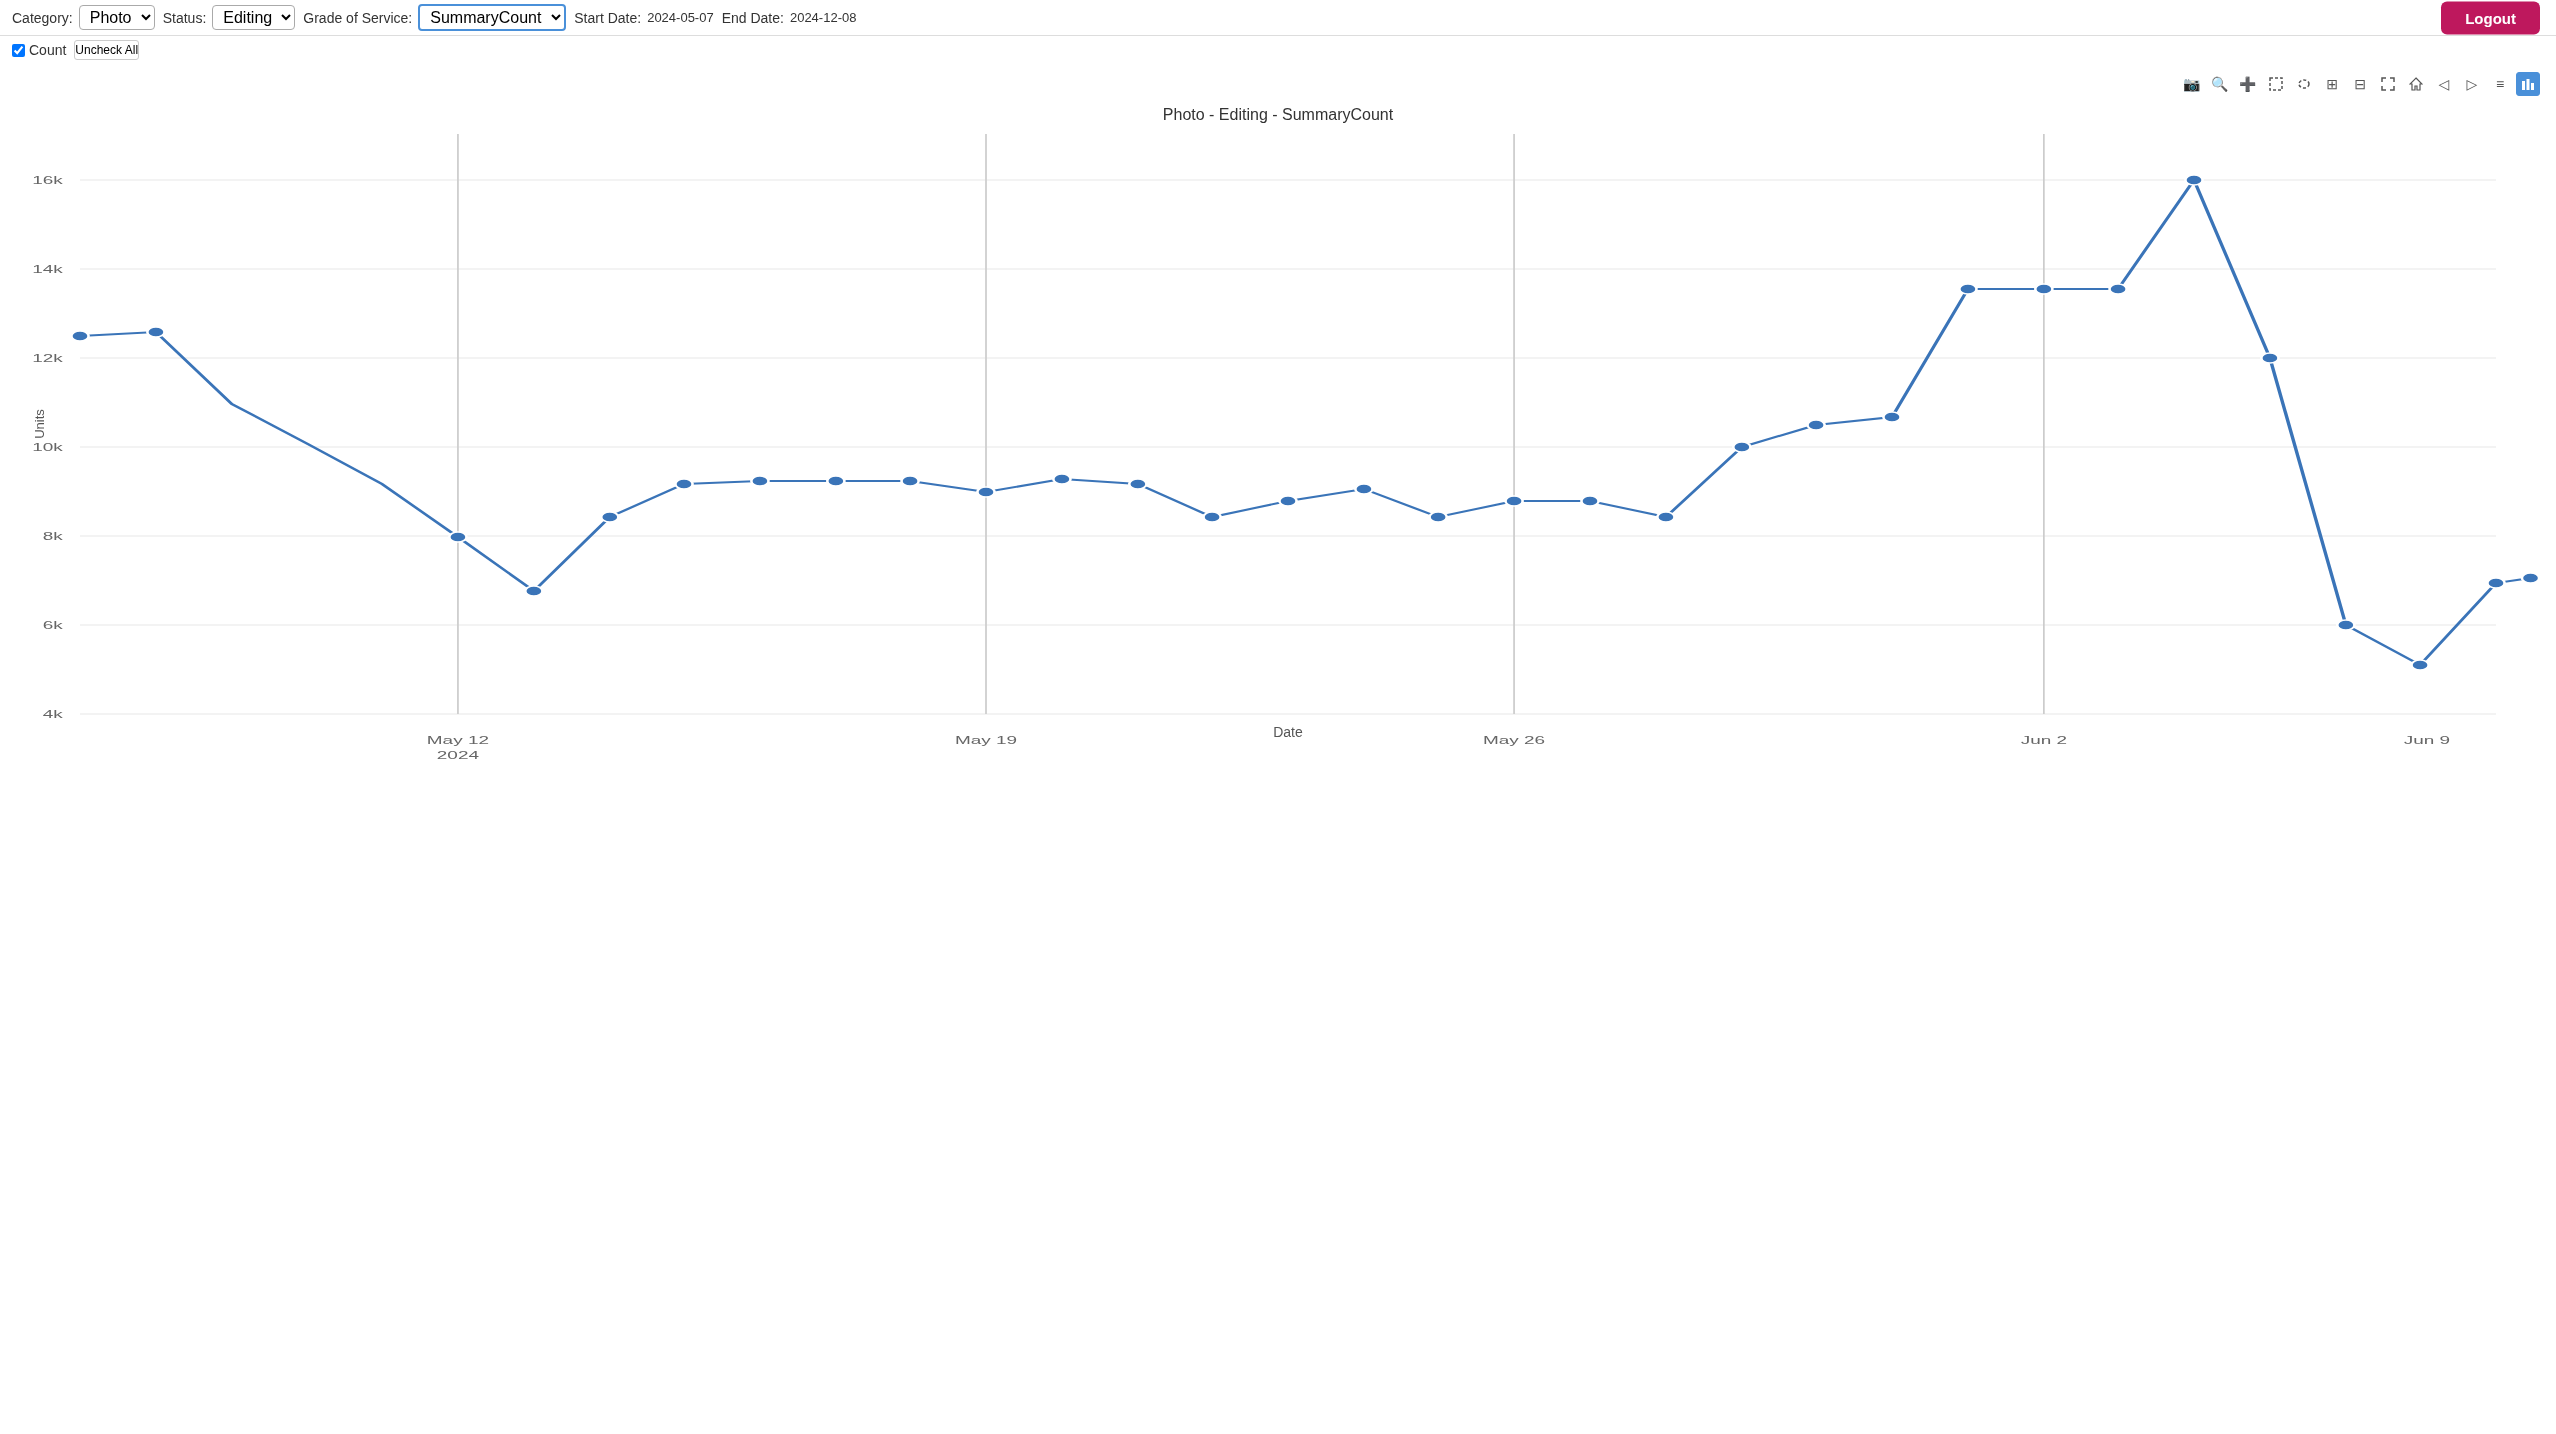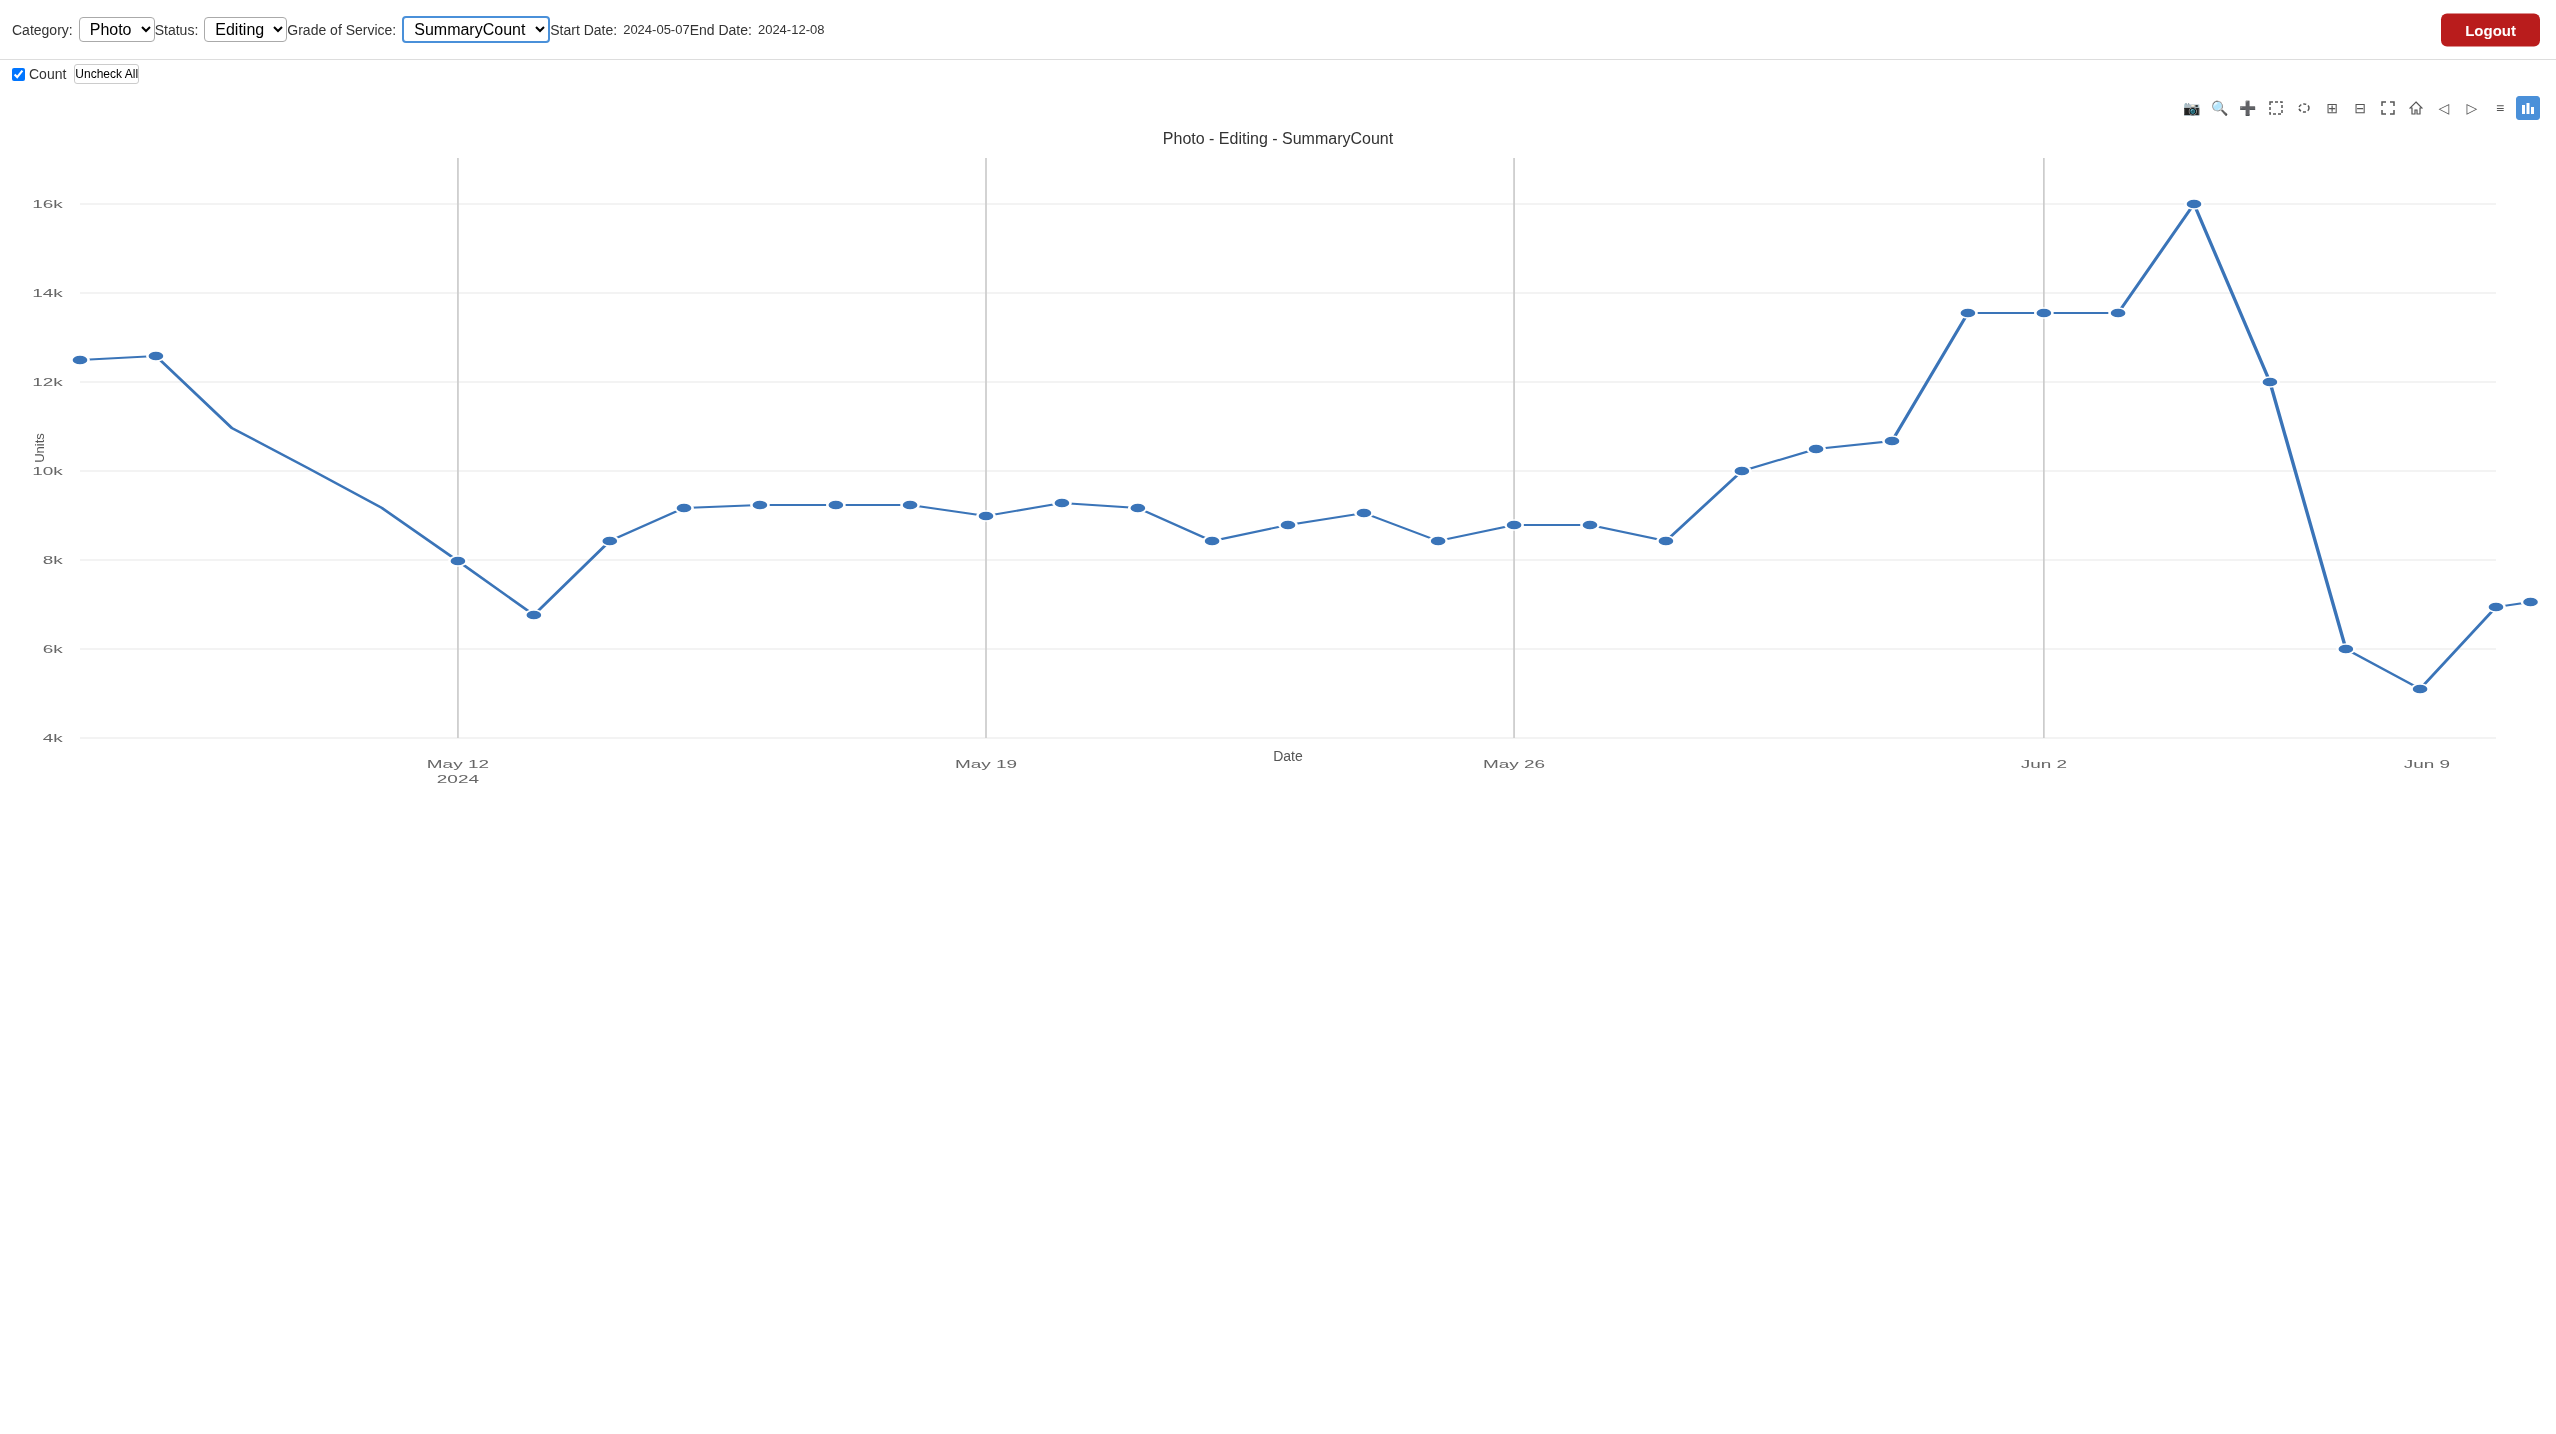--- a/index.html
+++ b/index.html
@@ -1,23 +1,24 @@
 <!DOCTYPE html>
 <html><head>
   <meta charset="utf-8">
   <style>
     * { box-sizing: border-box; margin: 0; padding: 0; }
     body { font-family: Arial, sans-serif; background: #fff; font-size: 14px; color: #333; }
 
     .top-bar {
       display: flex;
       align-items: center;
-      padding: 16px 12px;
+      padding: 4px 12px;
       border-bottom: 1px solid #ddd;
       flex-wrap: wrap;
+      gap: 8px;
       position: relative;
     }
 
     .filter-group {
       display: flex;
       align-items: center;
       gap: 6px;
       font-size: 14px;
     }
 
@@ -58,21 +59,21 @@
       border-radius: 3px;
       cursor: pointer;
       font-size: 12px;
     }
 
     .logout-btn {
       position: absolute;
       right: 16px;
       top: 50%;
       transform: translateY(-50%);
-      background: #b91c1c;
+      background: #be185d;
       color: #fff;
       border: none;
       padding: 8px 24px;
       border-radius: 6px;
       font-size: 15px;
       font-weight: bold;
       cursor: pointer;
     }
 
     .second-row {

